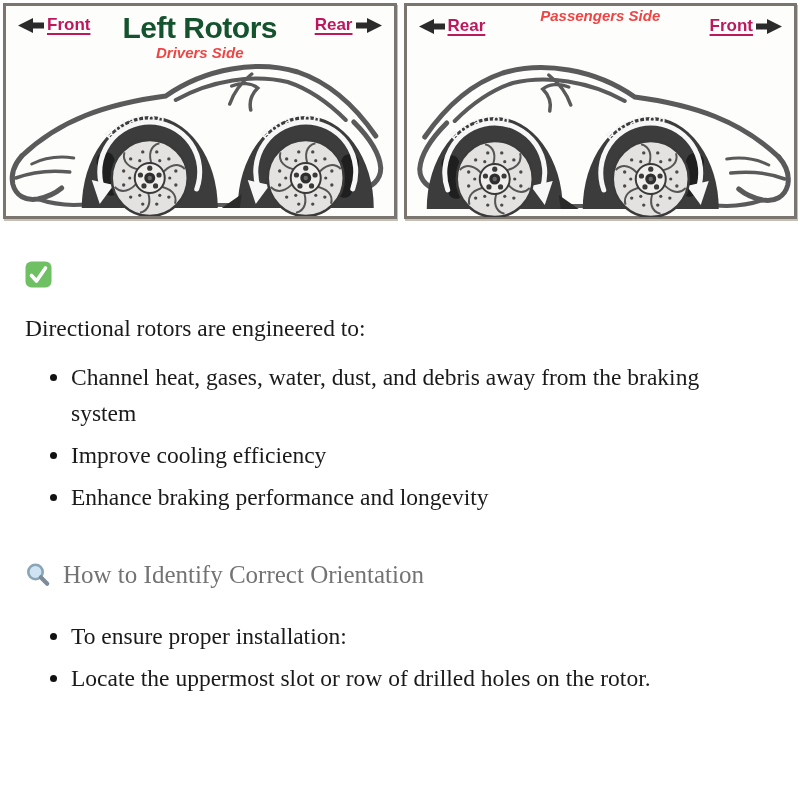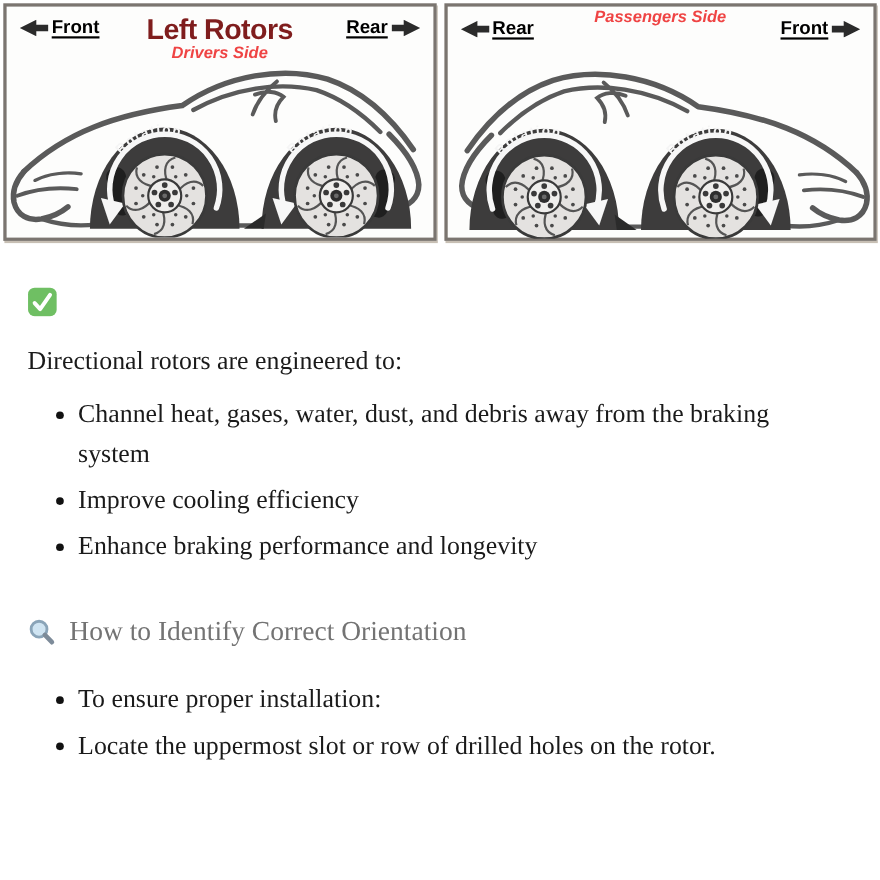--- a/index.html
+++ b/index.html
@@ -11,32 +11,32 @@
   
   .panels { display:flex; gap:7px; padding:3px 3px 0 3px; }
   .panel {
     flex:1; border:3px solid #7b7570; background:#fdfdfc;
     height:210px; position:relative;
     box-shadow:1px 2px 0 #c7bfb4;
   }
   .panel-header { position:relative; height:52px; }
   .panel-title {
     text-align:center; font-family:"Liberation Sans", sans-serif;
-    font-weight:700; font-size:26px; line-height:1; padding-top:7px;
-    letter-spacing:-0.5px; color:#7f1d1d;
+    font-weight:700; font-size:30px; line-height:1; padding-top:7px;
+    letter-spacing:-0.5px; color:#14532d;
   }
   .panel-subtitle {
     text-align:center; font-family:"Liberation Sans", sans-serif;
     font-weight:700; font-style:italic; font-size:15px; color:#ef4444;
     margin-top:1px;
   }
   .dir {
     position:absolute; top:9px; display:flex; align-items:center; gap:3px;
     font-family:"Liberation Sans", sans-serif; font-weight:700; font-size:17px;
-    color:#000000;
+    color:#be185d;
   }
   .dir .lbl {
     text-decoration:underline; text-decoration-thickness:2px; text-underline-offset:3px;
   }
   .dir.left { left:12px; }
   .dir.right { right:12px; }
   .dir svg { display:block; fill:#2b2b2b; }
   svg.car { display:block; }
 
   

